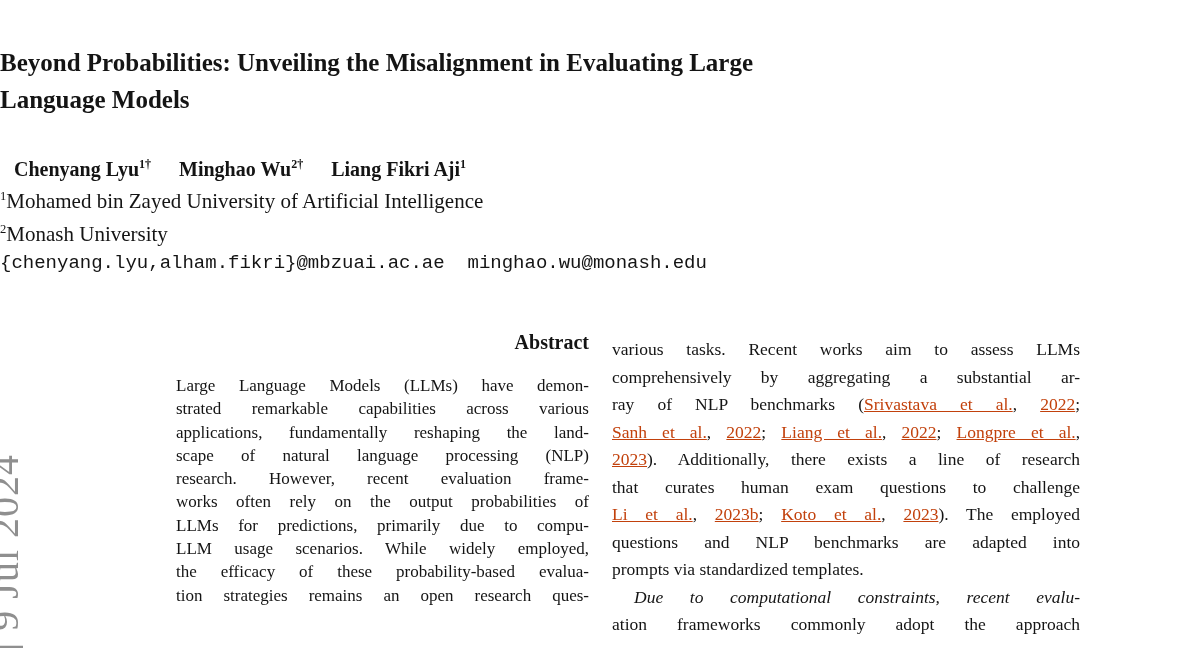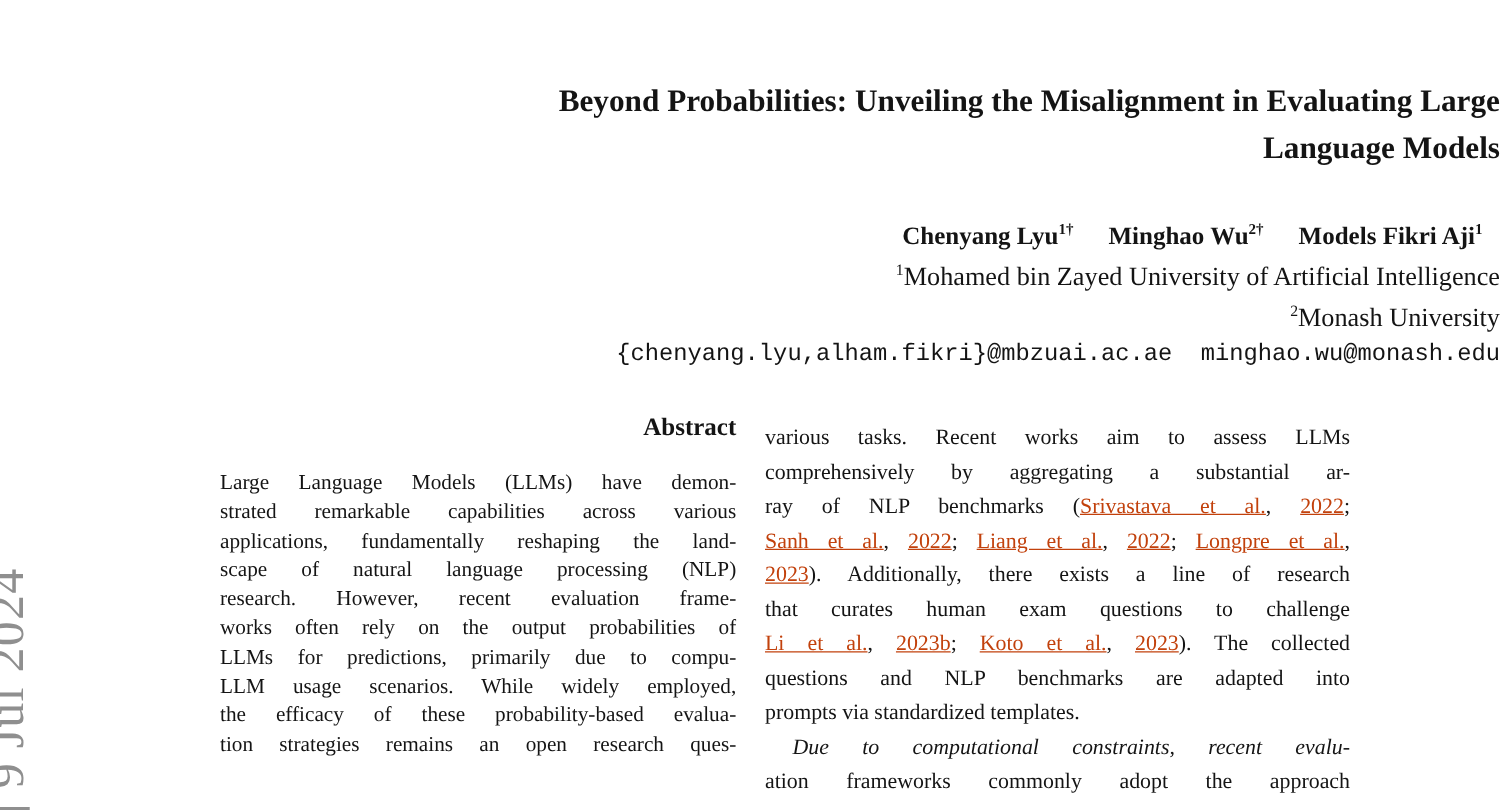--- a/index.html
+++ b/index.html
@@ -24,21 +24,21 @@
     bottom: -8px;
     transform-origin: 0 100%;
     transform: rotate(-90deg);
     font-size: 40px;
     letter-spacing: 1px;
     color: #8f8f8f;
     white-space: nowrap;
   }
 
   
-  .header { padding-top: 63px; text-align: right; }
+  .header { padding-top: 44px; text-align: left; }
   .title-line {
     font-weight: bold;
     font-size: 25px;
     line-height: 37px;
   }
   .authors-row { margin-top: 33px; font-size: 20px; line-height: 26px; }
   .author { font-weight: bold; margin: 0 14px; white-space: nowrap; }
   .author sup { font-size: 60%; font-weight: bold; }
   .affils { }
   .affil-line { font-size: 21px; line-height: 28px; }
@@ -93,21 +93,21 @@
 </head>
 <body>
 
 <div class="page">
 
   <div class="watermark">] 9 Jul 2024</div>
 
   <div class="header">
     <div class="title-line">Beyond Probabilities: Unveiling the Misalignment in Evaluating Large</div>
     <div class="title-line">Language Models</div>
-    <div class="authors-row" id="authors-row"><span class="author"><span>Chenyang Lyu</span><sup>1†</sup></span><span class="author"><span>Minghao Wu</span><sup>2†</sup></span><span class="author"><span>Models Fikri Aji</span><sup>1</sup></span></div>
+    <div class="authors-row" id="authors-row"><span class="author"><span>Chenyang Lyu</span><sup>1†</sup></span><span class="author"><span>Minghao Wu</span><sup>2†</sup></span><span class="author"><span>Liang Fikri Aji</span><sup>1</sup></span></div>
     <div class="affils" id="affils">
         <div class="affil-line"><sup>1</sup><span>Mohamed bin Zayed University of Artificial Intelligence</span></div>
         <div class="affil-line"><sup>2</sup><span>Monash University</span></div>
       </div>
     <div class="email-line">{chenyang.lyu,alham.fikri}@mbzuai.ac.ae&nbsp;&nbsp;minghao.wu@monash.edu</div>
   </div>
 
   <section class="col-left">
     <h2 class="abstract-heading">Abstract</h2>
     <div id="abstract-lines">
@@ -125,21 +125,21 @@
   </section>
 
   <section class="col-right">
     <div id="right-lines">
         <div class="rline"><span>various tasks. Recent works aim to assess LLMs</span></div>
         <div class="rline"><span>comprehensively by aggregating a substantial ar-</span></div>
         <div class="rline"><span>ray of NLP benchmarks (</span><span class="cite">Srivastava et al.</span><span>, </span><span class="cite">2022</span><span>;</span></div>
         <div class="rline"><span class="cite">Sanh et al.</span><span>, </span><span class="cite">2022</span><span>; </span><span class="cite">Liang et al.</span><span>, </span><span class="cite">2022</span><span>; </span><span class="cite">Longpre et al.</span><span>,</span></div>
         <div class="rline"><span class="cite">2023</span><span>). Additionally, there exists a line of research</span></div>
         <div class="rline"><span>that curates human exam questions to challenge</span></div>
-        <div class="rline"><span class="cite">Li et al.</span><span>, </span><span class="cite">2023b</span><span>; </span><span class="cite">Koto et al.</span><span>, </span><span class="cite">2023</span><span>). The collected</span></div>
+        <div class="rline"><span class="cite">Li et al.</span><span>, </span><span class="cite">2023b</span><span>; </span><span class="cite">Koto et al.</span><span>, </span><span class="cite">2023</span><span>). The employed</span></div>
         <div class="rline"><span>questions and NLP benchmarks are adapted into</span></div>
         <div class="rline nojust"><span>prompts via standardized templates.</span></div>
         <div class="rline indent"><span>Due to computational constraints, recent evalu-</span></div>
         <div class="rline clipped"><span>ation frameworks commonly adopt the approach</span></div>
       </div>
   </section>
 
 </div>
 
 </body></html>

